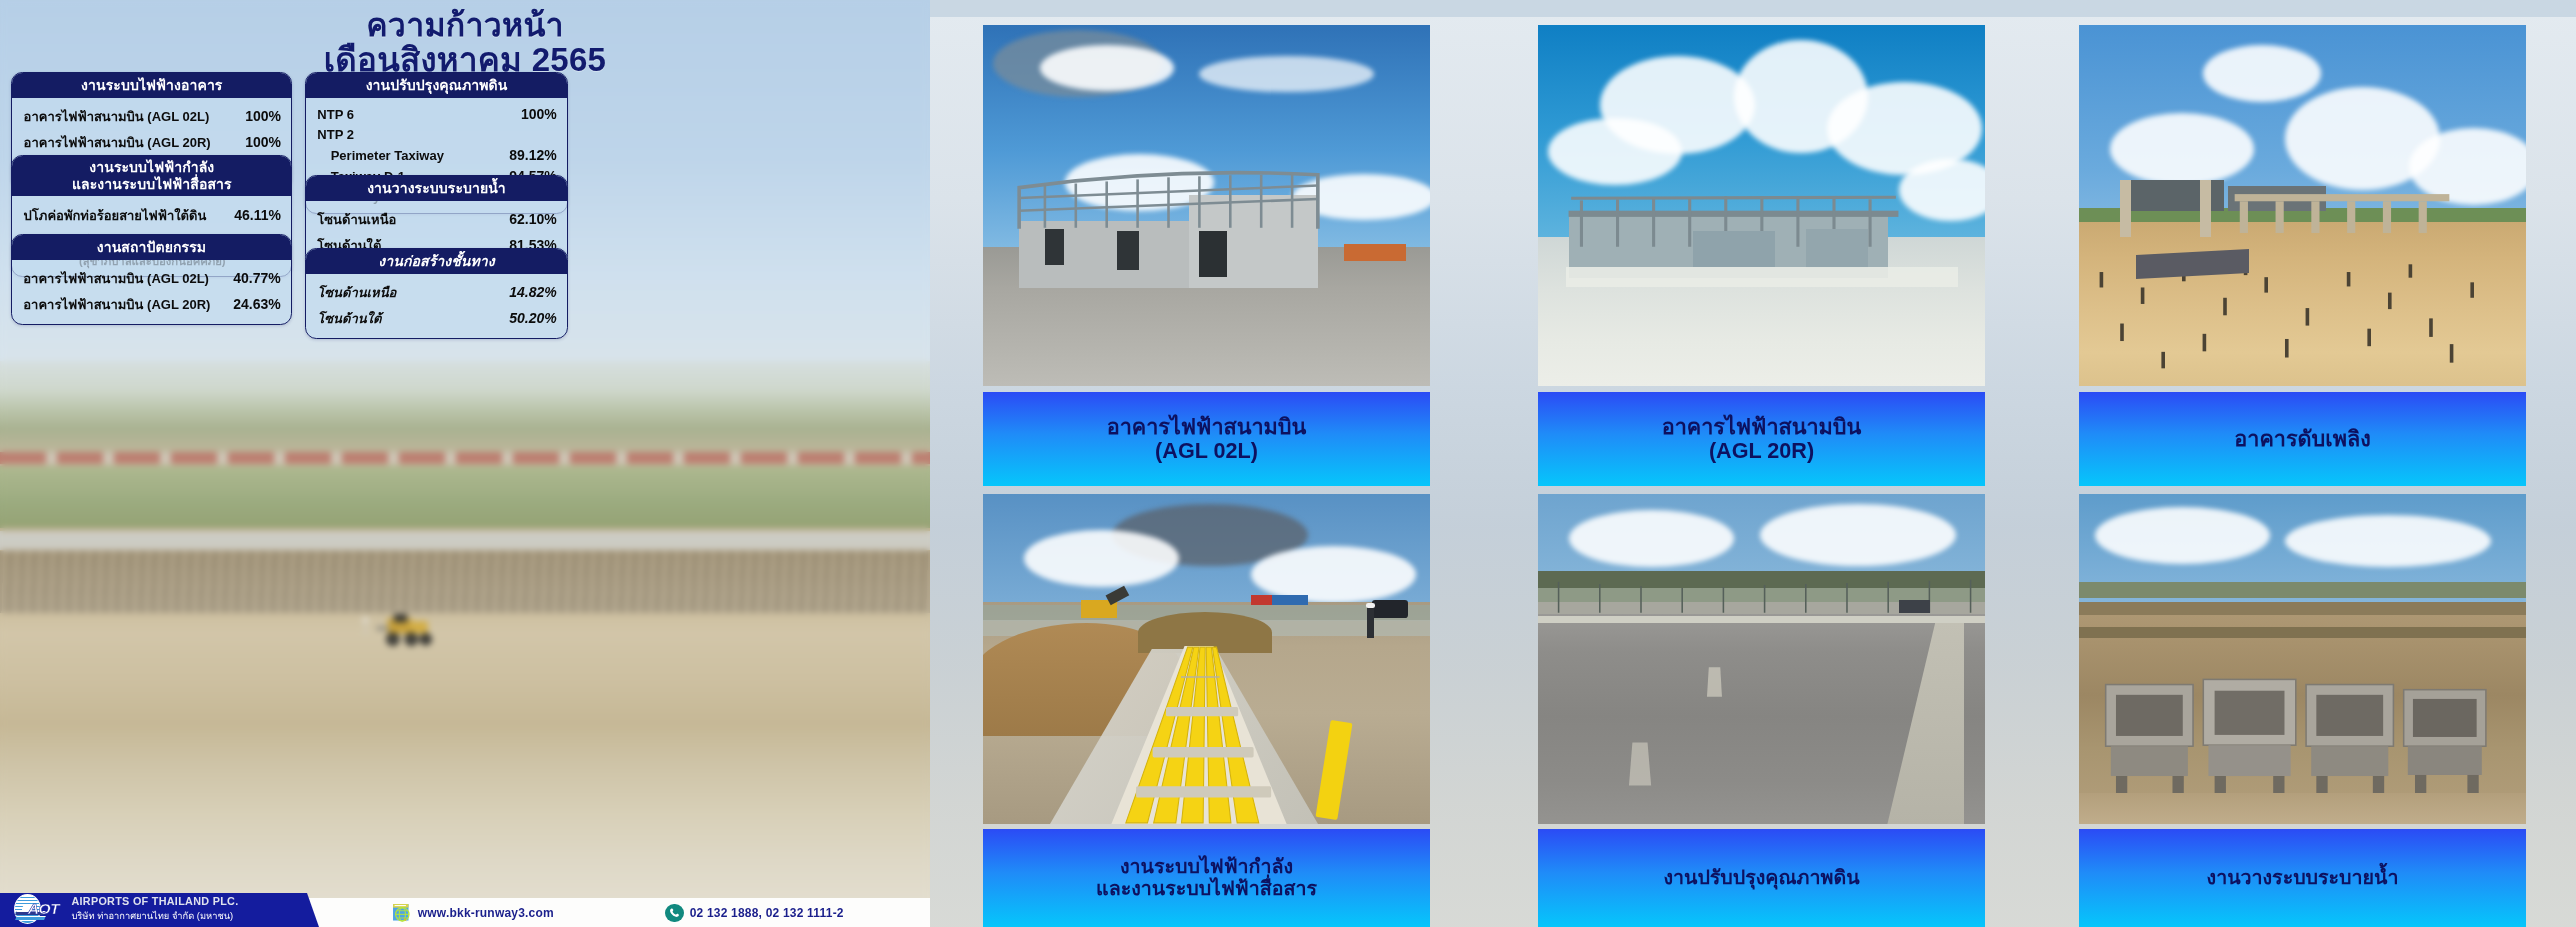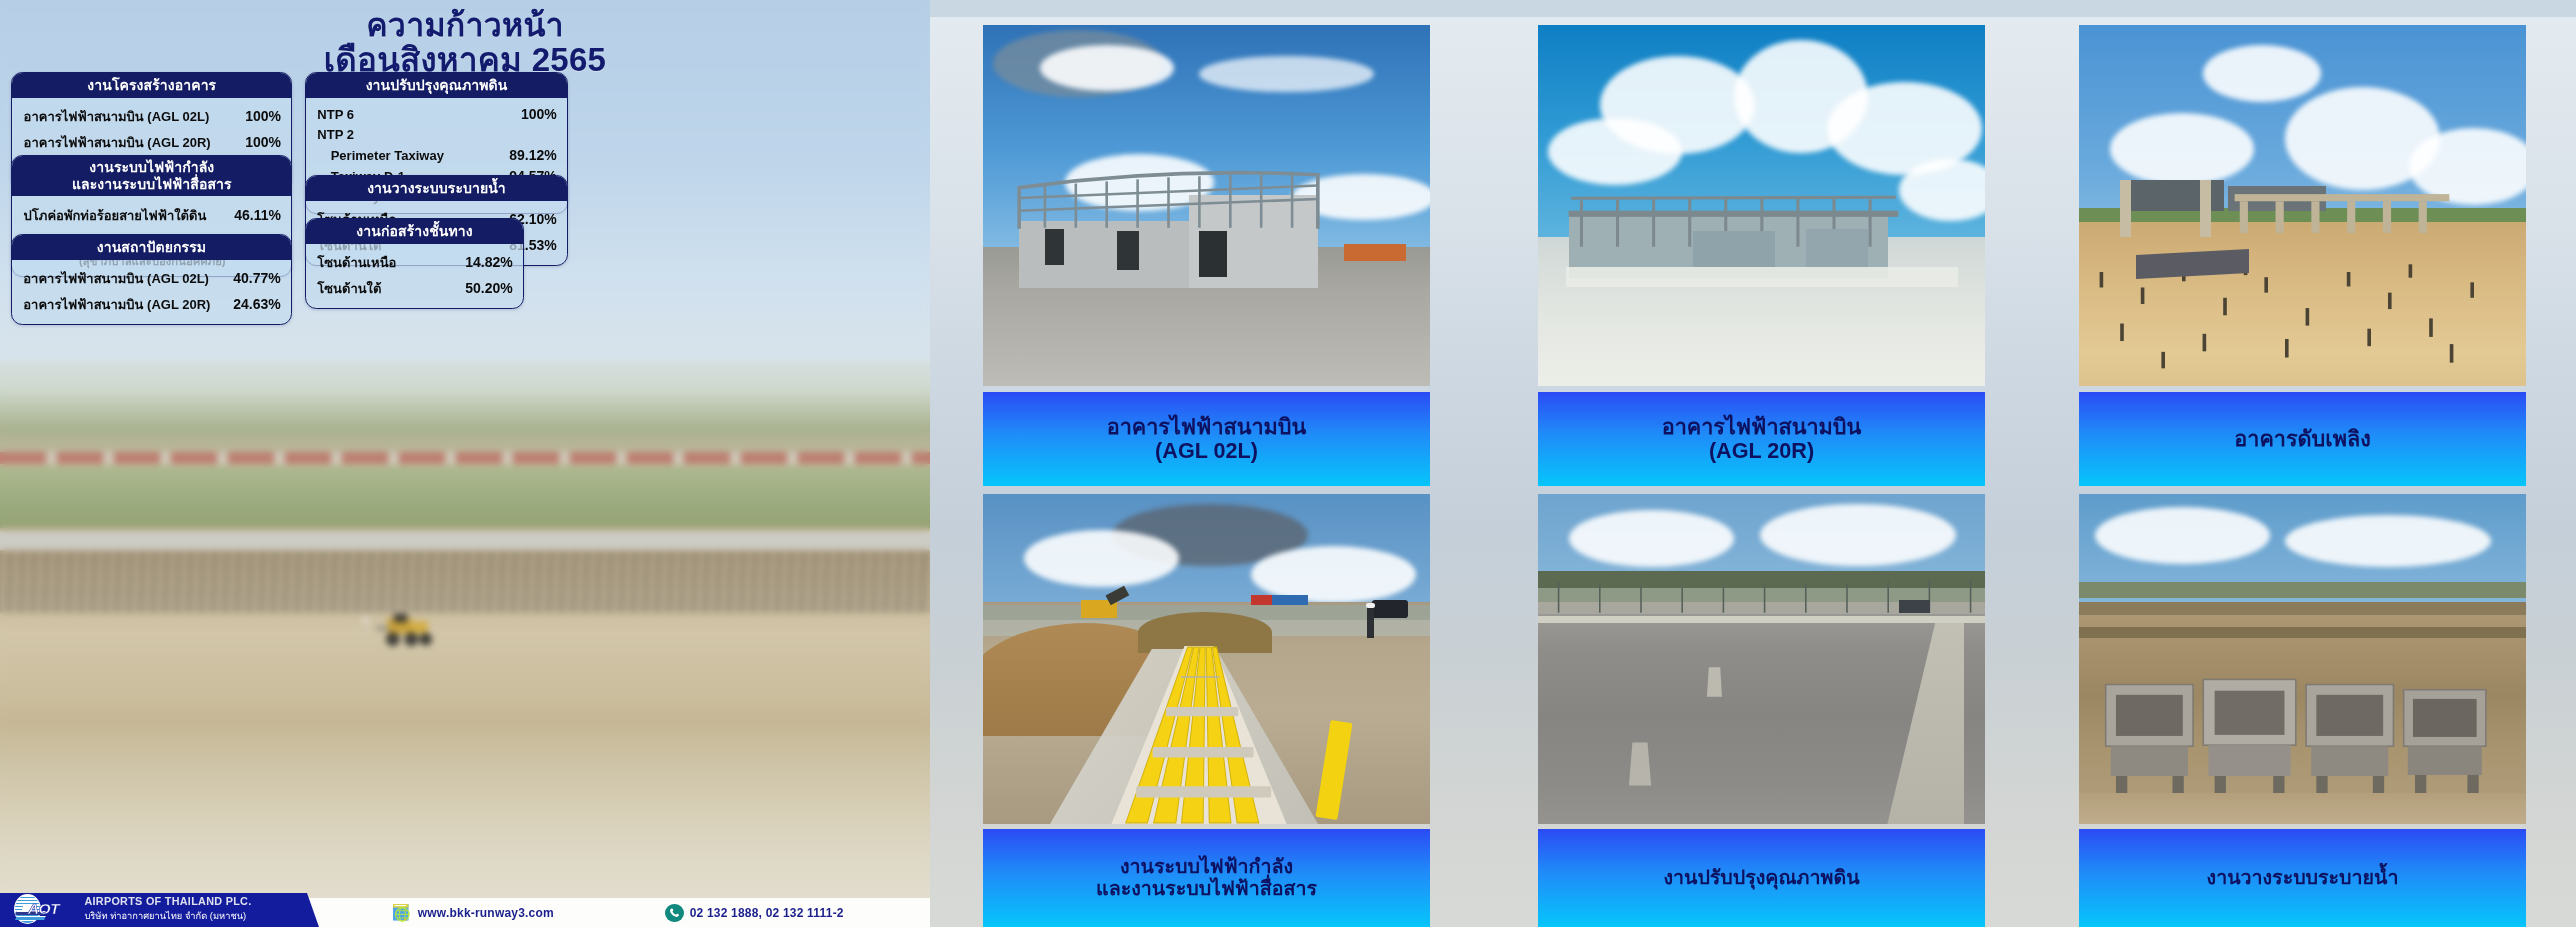--- a/index.html
+++ b/index.html
@@ -62,21 +62,21 @@
   .row.sub .lbl{ padding-left:13.4px; }
   .row.noval{ justify-content:flex-start; }
   .note{ font-size:11.3px; color:#101010; font-weight:600; text-align:center; margin-top:-2.1px; }
 
   
   #card-structure      { left:11.3px;  top:72px; width:281px; }
   #card-soil           { left:305px; top:72px; width:263px; }
   #card-power          { left:11.3px;  top:155px; width:281px; }
   #card-drainage       { left:305px; top:175px; width:263px; }
   #card-architecture   { left:11px;  top:234px; width:281px; }
-  #card-pavement       { left:305px; top:218px; width:219px; }
+  #card-pavement       { left:305px; top:248px; width:263px;font-style:italic; }
 
   
   #footer{ position:absolute; left:0; bottom:0; width:930px; height:34px; }
   #footer-white{ position:absolute; left:0; bottom:0; width:100%; height:29px; background:rgba(255,255,255,.93); }
   #footer-navy{ position:absolute; left:0; bottom:0; width:319px; height:34px;
      background:#141c9e; clip-path:polygon(0 0, 307px 0, 319px 34px, 0 34px); }
   .logo-wrap{ position:absolute; left:14.4px; bottom:3.1px; display:flex; align-items:center; gap:4px; }
   .aot-mark{ position:relative; width:32px; height:30px; }
   .aot-oval{ position:absolute; left:0; top:0; width:27px; height:30px; border-radius:50%;
      background:repeating-linear-gradient(180deg,#ffffff 0 1.5px,#3e9bdc 1.5px 3.1px); border:1px solid #ffffff;}
@@ -143,21 +143,21 @@
       <rect x="3" y="12" width="11" height="10" fill="#e2ddd0"></rect>
     </svg>
     <div class="bg-blur"></div>
 
     <div id="title-block">
       <div class="title-line l1">ความก้าวหน้า</div>
       <div class="title-line l2">เดือนสิงหาคม 2565</div>
     </div>
 
     <div class="card" id="card-structure">
-      <div class="card-head">งานโครงสร้างอาคาร</div>
+      <div class="card-head">งานระบบไฟฟ้างอาคาร</div>
       <div class="card-body">
         <div class="row">
           <span class="lbl">อาคารไฟฟ้าสนามบิน (AGL 02L)</span>
           <span class="val">100%</span>
         </div>
         <div class="row">
           <span class="lbl">อาคารไฟฟ้าสนามบิน (AGL 20R)</span>
           <span class="val">100%</span>
         </div>
         <div class="row">
@@ -256,21 +256,21 @@
       <div id="footer-white"></div>
       <div id="footer-navy"></div>
       <div class="logo-wrap">
         <div class="aot-mark">
           <div class="aot-oval"></div>
           <div class="aot-sun"></div>
           <div class="aot-wave"></div>
           <div class="aot-wave2"></div>
           <div class="aot-letters">AOT</div>
         </div>
-        <div style="margin-left:34px;">
+        <div style="margin-left:21px;">
           <div class="aot-text-en">AIRPORTS OF THAILAND PLC.</div>
           <div class="aot-text-th">บริษัท ท่าอากาศยานไทย จำกัด (มหาชน)</div>
         </div>
       </div>
       <div class="foot-item" id="foot-web">
         <svg class="globe-icon" viewBox="0 0 38 38">
           <rect x="2" y="2" width="30" height="32" fill="#4ea4e6"></rect>
           <rect x="2" y="2" width="30" height="7" fill="#d9d44a"></rect>
           <rect x="5" y="4" width="22" height="2" fill="#fff"></rect>
           <circle cx="20" cy="22" r="13" fill="none" stroke="#b6e53a" stroke-width="2.4"></circle>

